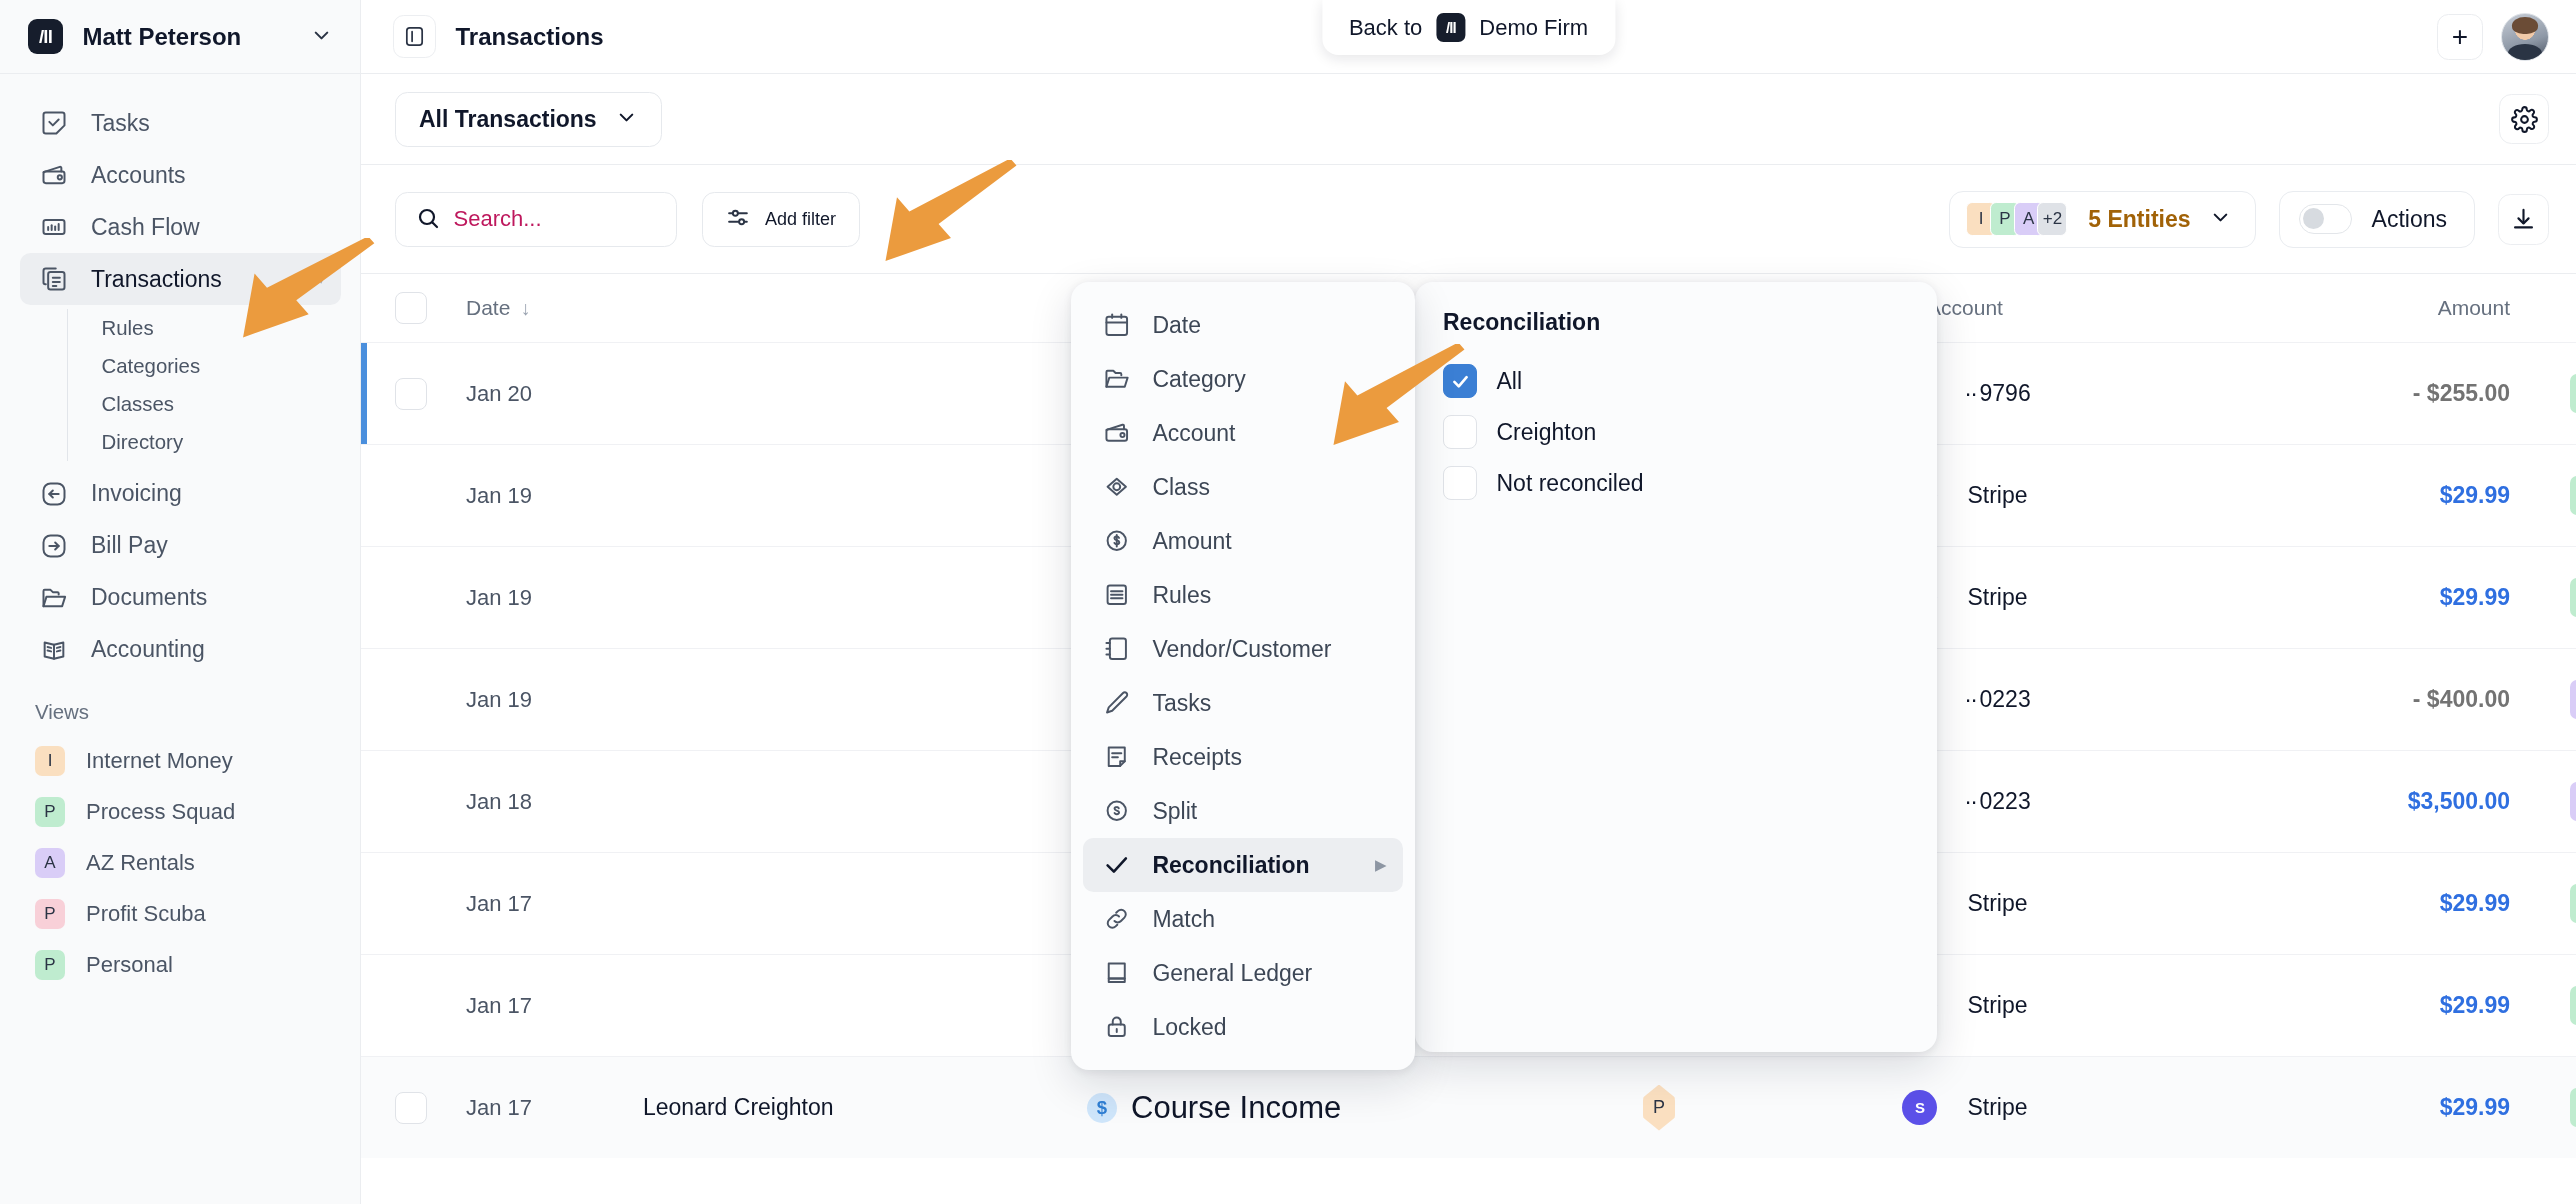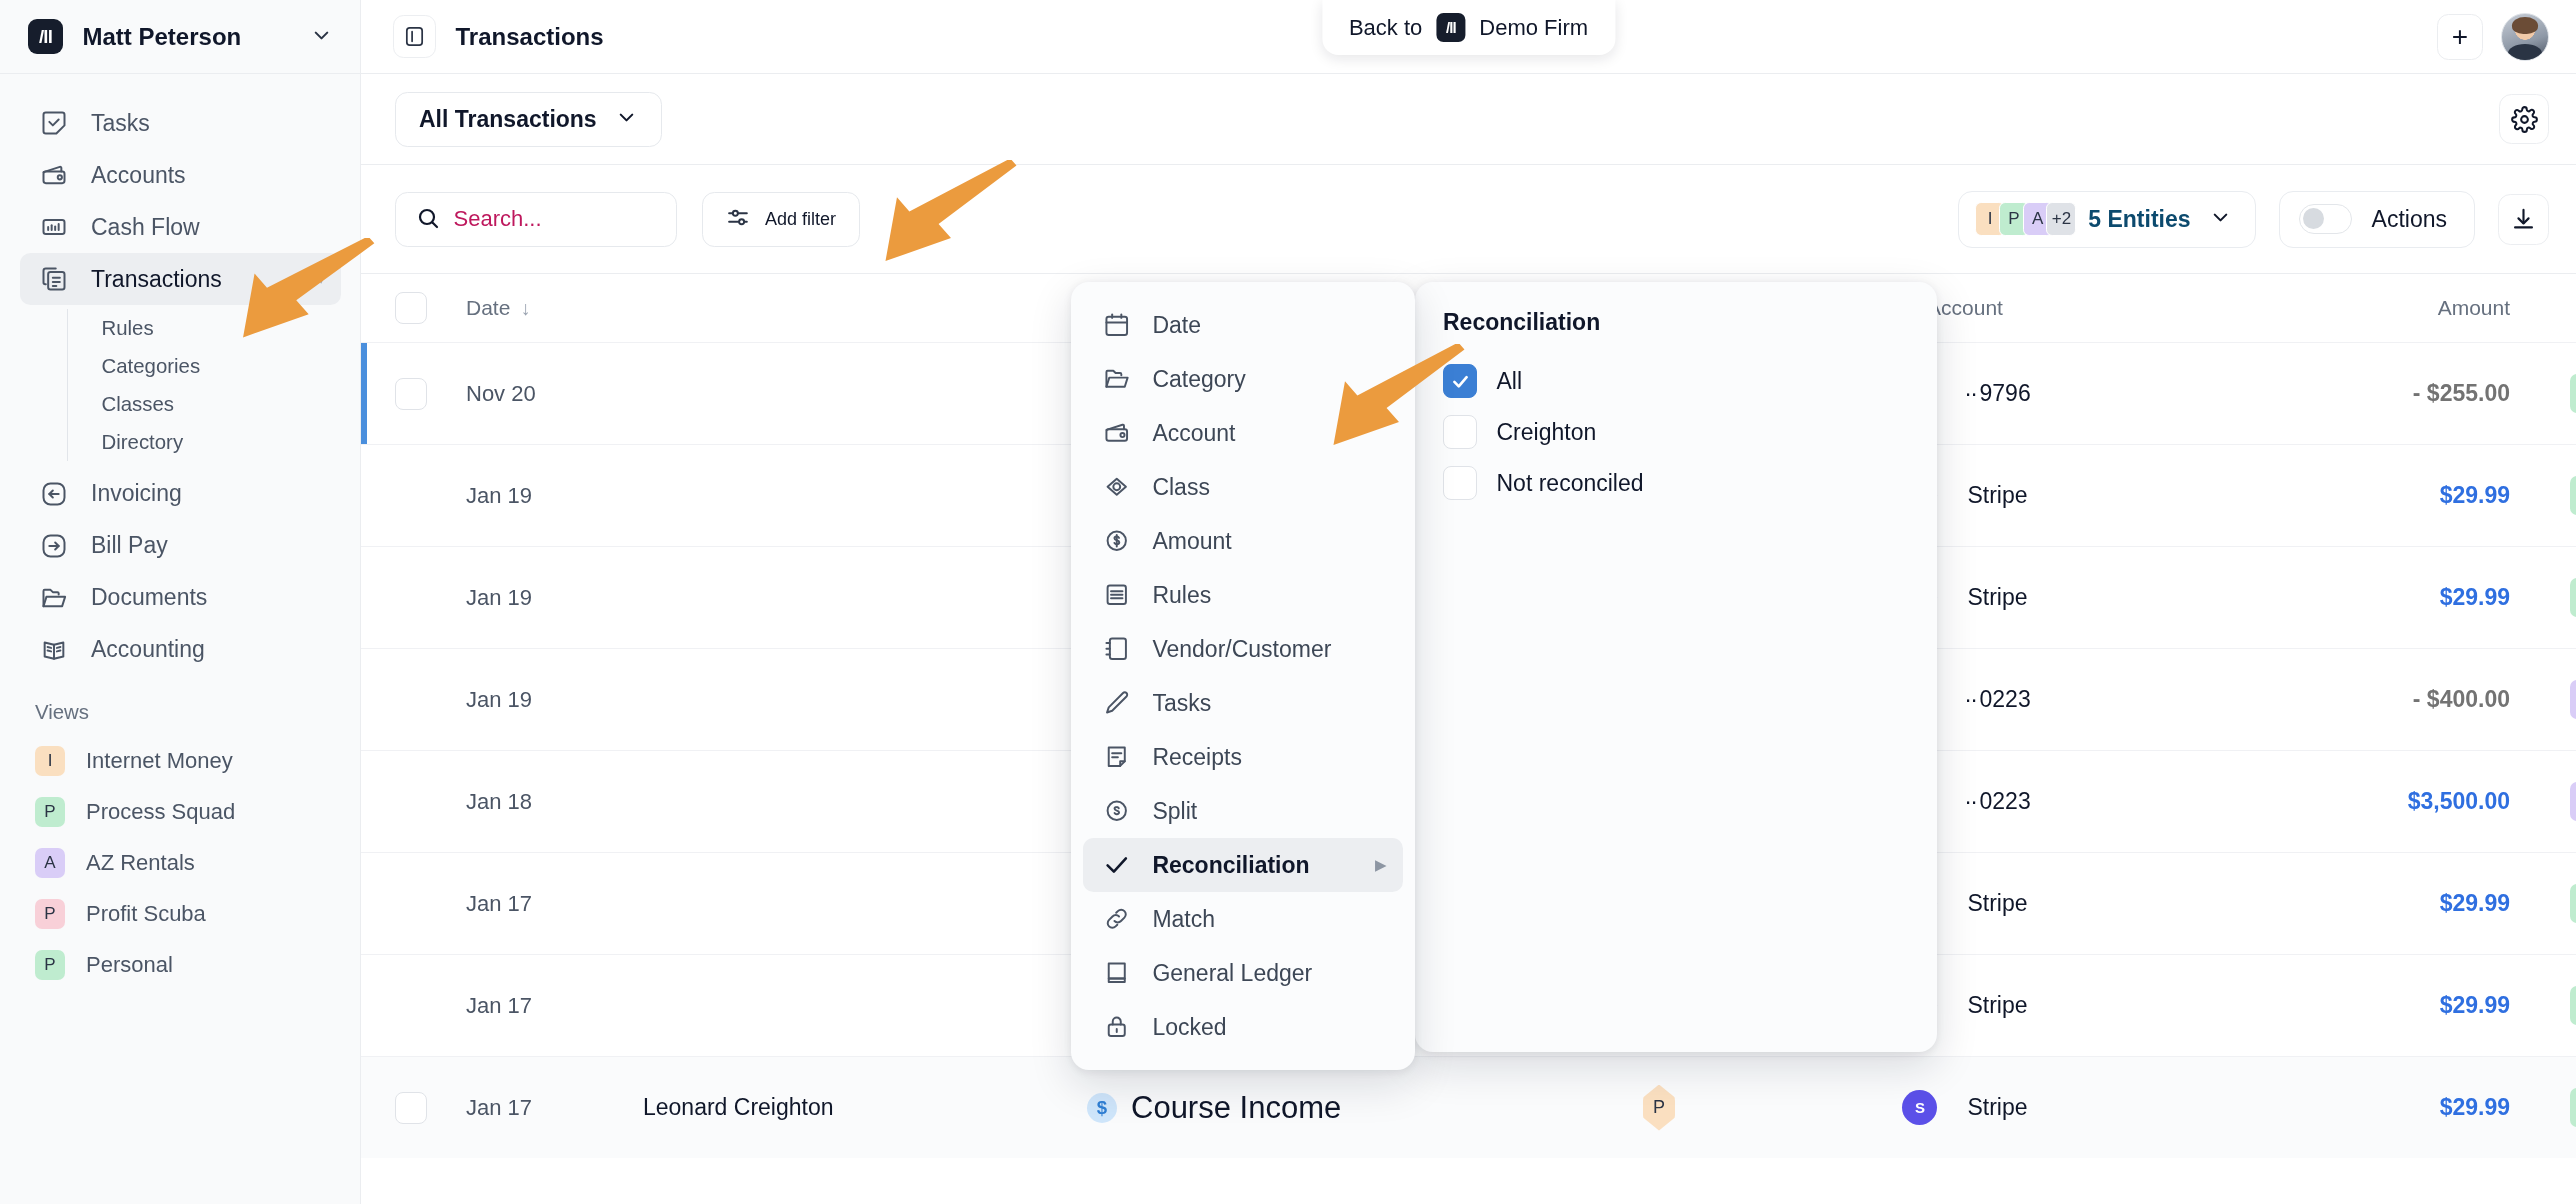--- a/index.html
+++ b/index.html
@@ -136,21 +136,21 @@
   .entities-btn {
     height: 57px; border:1.8px solid #e9ecf0; border-radius:14px; background:#fff;
     display:flex; align-items:center; gap: 18px; padding: 0 23px 0 16px;
   }
   .ent-stack { display:flex; align-items:center; }
   .ent-chip {
     width:30px; height:34px; border-radius:6.2px; margin-right:-6.2px;
     display:flex; align-items:center; justify-content:center;
     font-size:17px; color:#2b3445; border:1.8px solid #fff;
   }
-  .entities-btn .lbl { font-size:23px; font-weight:700; color:#0c4a6e; }
+  .entities-btn .lbl { font-size:23px; font-weight:700; color:#a16207; margin-left:9px; }
   .actions-btn {
     height: 57px; border:1.8px solid #e9ecf0; border-radius:14px; background:#fff;
     display:flex; align-items:center; gap: 19.5px; padding: 0 27px 0 19.5px;
   }
   .toggle { width:53px; height:30px; border-radius:15px; background:#fff; border:1.8px solid #e3e6ea; position:relative; }
   .toggle::after { content:""; position:absolute; left:2.7px; top:2.7px; width:21px; height:21px; border-radius:50%; background:#d7dbe0; }
   .actions-btn .lbl { font-size:23px; font-weight:500; color:#10172a; }
   .dl-btn { width:51px; height:51px; border:1.8px solid #eceef1; border-radius:12.4px; display:flex; align-items:center; justify-content:center; background:#fff; color:#10172a; }
 
   
@@ -487,21 +487,21 @@
         <div class="cell c-amt">Amount</div>
         <div class="cell c-ent"></div>
 
       </div>
 
       <div class="trow row-sel">
         <div class="cell c-check">
             <span class="chkbox"></span>
           </div>
         <div class="cell c-date">
-            <span class="date-txt">Nov 20</span>
+            <span class="date-txt">Jan 20</span>
           </div>
         <div class="cell c-payee"></div>
         <div class="cell c-cat"></div>
         <div class="cell c-class">
           <span class="add-class">
             <svg width="23" height="23" viewBox="0 0 24 24" fill="none" stroke="#9aa3b0" stroke-width="2" stroke-linecap="round">
                 <line x1="12" y1="5" x2="12" y2="19"></line>
                 <line x1="5" y1="12" x2="19" y2="12"></line>
               </svg>
             <span>Add</span>

